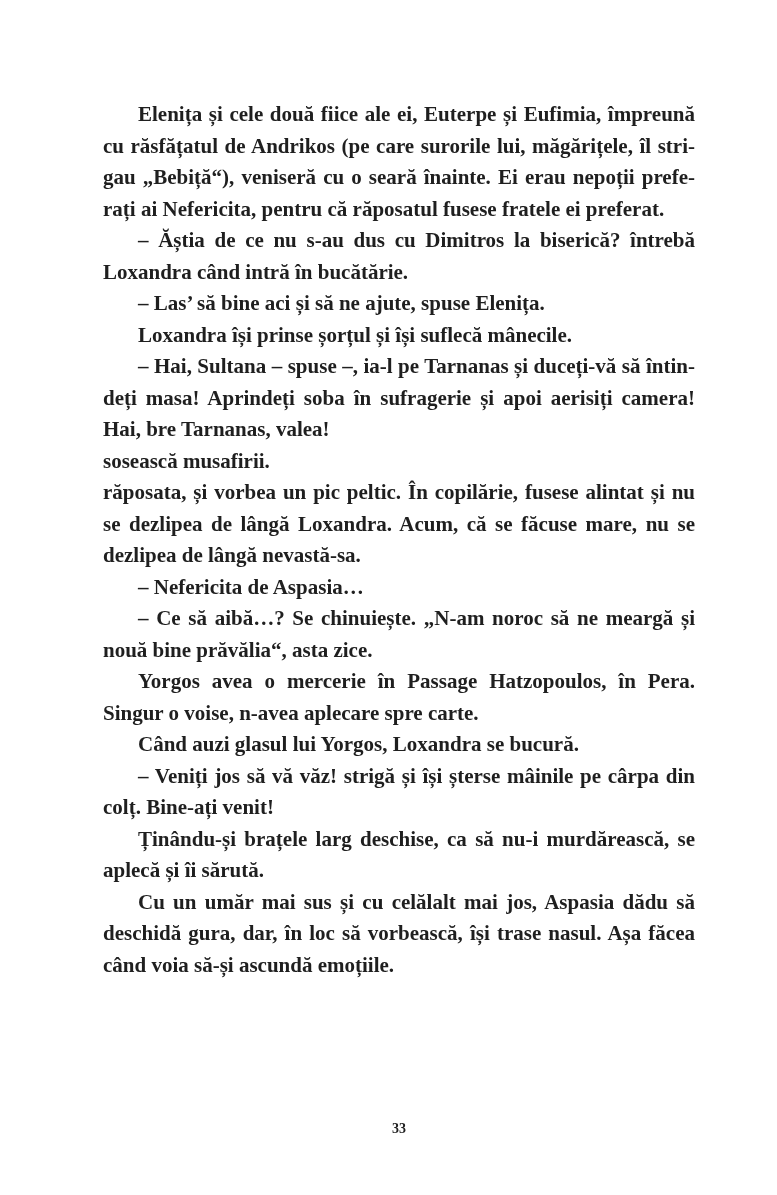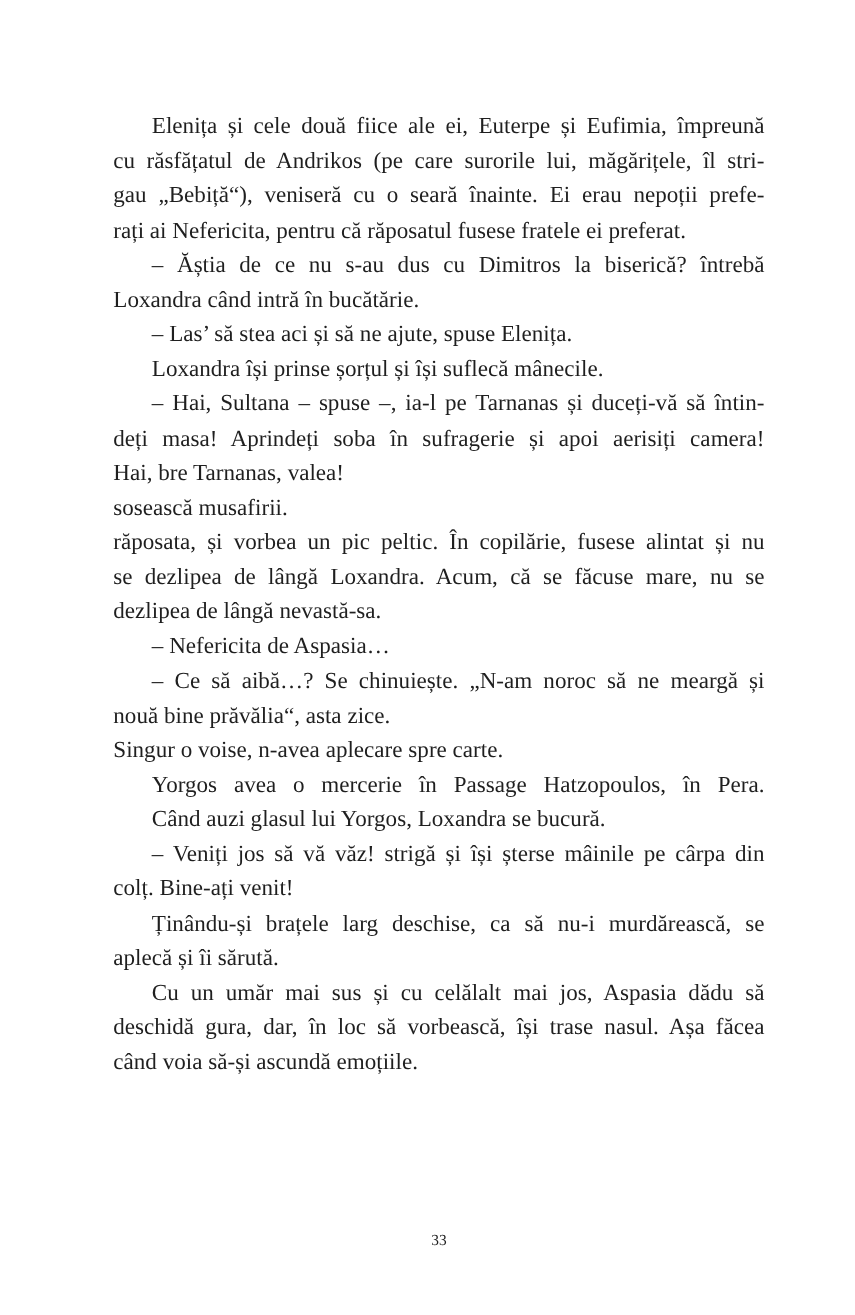--- a/index.html
+++ b/index.html
@@ -10,20 +10,21 @@
     width: 777px;
     height: 1195px;
     background: #ffffff;
     position: relative;
     overflow: hidden;
     font-family: "Liberation Serif", "DejaVu Serif", serif;
   }
   .page {
     position: absolute;
     inset: 0;
+    font-weight: bold;
   }
   .text-block {
     position: absolute;
     left: 103px;
     top: 99px;
     width: 592px;
     font-size: 21px;
     line-height: 31.5px;
     color: #1f1f1f;
     text-rendering: optimizeLegibility;
@@ -63,21 +64,21 @@
         <div class="line indent just" style="">Elenița și cele două fiice ale ei, Euterpe și Eufimia, împreună</div>
         <div class="line just" style="">cu răsfățatul de Andrikos (pe care surorile lui, măgărițele, îl stri-</div>
         <div class="line just" style="">gau „Bebiță“), veniseră cu o seară înainte. Ei erau nepoții prefe-</div>
         <div class="line" style="">rați ai Nefericita, pentru că răposatul fusese fratele ei preferat.</div>
       </div>
       <div class="para">
         <div class="line indent just" style="">– Ăștia de ce nu s-au dus cu Dimitros la biserică? întrebă</div>
         <div class="line" style="">Loxandra când intră în bucătărie.</div>
       </div>
       <div class="para">
-        <div class="line indent" style="">– Las’ să stea aci și să ne ajute, spuse Elenița.</div>
+        <div class="line indent" style="">– Las’ să bine aci și să ne ajute, spuse Elenița.</div>
       </div>
       <div class="para">
         <div class="line indent" style="">Loxandra își prinse șorțul și își suflecă mânecile.</div>
       </div>
       <div class="para">
         <div class="line indent just" style="">– Hai, Sultana – spuse –, ia-l pe Tarnanas și duceți-vă să întin-</div>
         <div class="line just" style="">deți masa! Aprindeți soba în sufragerie și apoi aerisiți camera!</div>
         <div class="line" style="">Hai, bre Tarnanas, valea!</div>
       </div>
       <div class="para">
@@ -89,22 +90,22 @@
         <div class="line" style="">dezlipea de lângă nevastă-sa.</div>
       </div>
       <div class="para">
         <div class="line indent" style="">– Nefericita de Aspasia…</div>
       </div>
       <div class="para">
         <div class="line indent just" style="">– Ce să aibă…? Se chinuiește. „N-am noroc să ne meargă și</div>
         <div class="line" style="">nouă bine prăvălia“, asta zice.</div>
       </div>
       <div class="para">
+        <div class="line indent just" style="">Yorgos avea o mercerie în Passage Hatzopoulos, în Pera.</div>
         <div class="line" style="">Singur o voise, n-avea aplecare spre carte.</div>
-        <div class="line indent just" style="">Yorgos avea o mercerie în Passage Hatzopoulos, în Pera.</div>
       </div>
       <div class="para">
         <div class="line indent" style="">Când auzi glasul lui Yorgos, Loxandra se bucură.</div>
       </div>
       <div class="para">
         <div class="line indent just" style="">– Veniți jos să vă văz! strigă și își șterse mâinile pe cârpa din</div>
         <div class="line" style="">colț. Bine-ați venit!</div>
       </div>
       <div class="para">
         <div class="line indent just" style="">Ținându-și brațele larg deschise, ca să nu-i murdărească, se</div>

